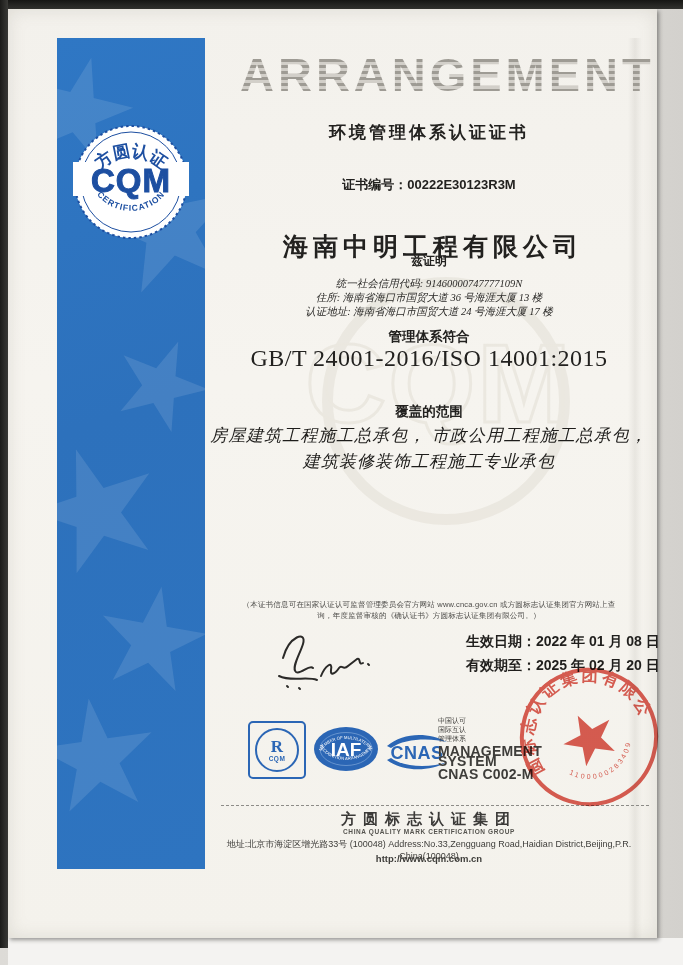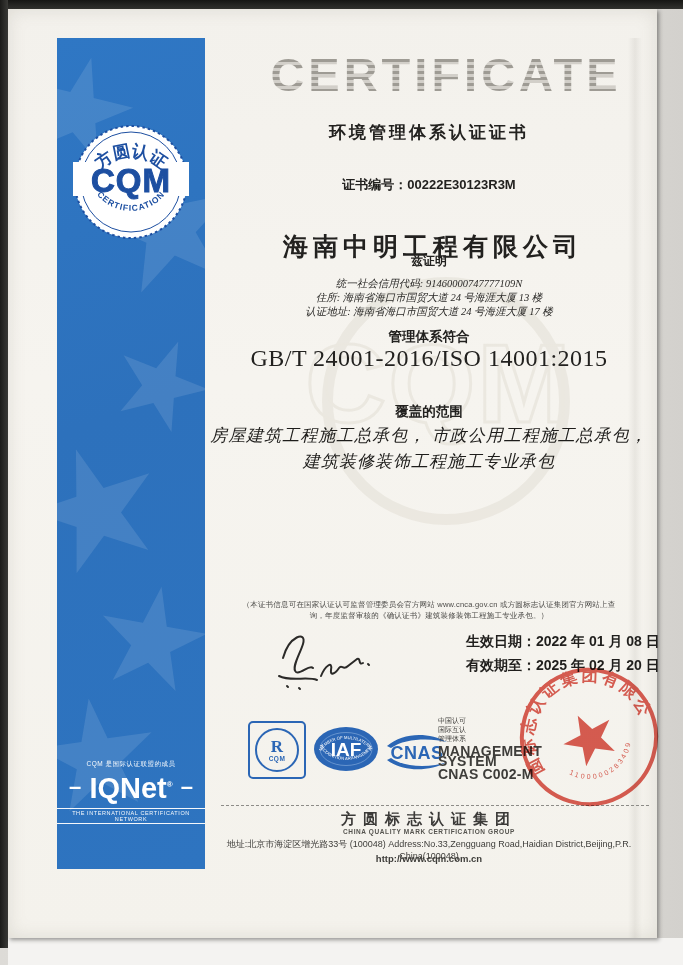--- a/index.html
+++ b/index.html
@@ -90,21 +90,21 @@
 </head>
 <body>
 
 <div class="edge-top"></div>
 <div class="edge-left"></div>
 <div class="below-paper"></div>
 
 <div class="paper">
   <div class="crease"></div>
 
-  <div class="certificate-wm">CERTIFICATE</div>
+  <div class="certificate-wm">ARRANGEMENT</div>
 
   <div class="center-wm">
     <div class="ring"></div>
     <div class="big">CQM</div>
   </div>
 
   <div class="sidebar">
     <div class="star" style="left:-34px;top:18px;width:110px;height:110px;transform:rotate(14deg);"></div>
     <div class="star" style="left:42px;top:120px;width:140px;height:140px;transform:rotate(-12deg);"></div>
     <div class="star" style="left:56px;top:300px;width:95px;height:95px;transform:rotate(22deg);"></div>
@@ -123,43 +123,38 @@
       </defs>
       <text font-size="17" font-weight="bold" fill="#1d4fa1" font-family="Liberation Sans,sans-serif">
         <textPath href="#cqmTopArc" startOffset="50%" text-anchor="middle">方圆认证</textPath>
       </text>
       <text x="60" y="70" text-anchor="middle" font-size="33" font-weight="bold" fill="#1d4fa1" style="letter-spacing:1px" stroke="#1d4fa1" stroke-width="1" font-family="Liberation Sans,sans-serif">CQM</text>
       <text font-size="8.5" font-weight="bold" fill="#1d4fa1" font-family="Liberation Sans,sans-serif" style="letter-spacing:1px">
         <textPath href="#cqmBotArc" startOffset="50%" text-anchor="middle">CERTIFICATION</textPath>
       </text>
     </svg>
 
-    <div class="iqnet">
-      <div class="iqnet-member">CQM 是国际认证联盟的成员</div>
-      <div class="iqnet-name"><span class="dash">–</span> <span>IQNet</span><sup>®</sup> <span class="dash">–</span></div>
-      <div class="iqnet-tagline">THE INTERNATIONAL CERTIFICATION NETWORK</div>
-    </div>
 
   </div>
 
   <div class="content">
     <div class="cert-title">环境管理体系认证证书</div>
     <div class="cert-no">证书编号：00222E30123R3M</div>
     <div class="certify">兹证明</div>
     <div class="company">海南中明工程有限公司</div>
     <div class="detail d1">统一社会信用代码: 91460000747777109N</div>
-    <div class="detail d2">住所: 海南省海口市国贸大道 24 号海涯大厦 13 楼</div>
+    <div class="detail d2">住所: 海南省海口市国贸大道 36 号海涯大厦 13 楼</div>
     <div class="detail d3">认证地址: 海南省海口市国贸大道 24 号海涯大厦 17 楼</div>
     <div class="conform">管理体系符合</div>
     <div class="standard">GB/T 24001-2016/ISO 14001:2015</div>
     <div class="scope-title">覆盖的范围</div>
     <div class="scope s1">房屋建筑工程施工总承包， 市政公用工程施工总承包，</div>
     <div class="scope s2">建筑装修装饰工程施工专业承包</div>
     <div class="disclaimer dc1">（本证书信息可在国家认证认可监督管理委员会官方网站 www.cnca.gov.cn 或方圆标志认证集团官方网站上查</div>
-    <div class="disclaimer dc2">询，年度监督审核的《确认证书》建筑装修装饰工程施工专业承包。）</div>
+    <div class="disclaimer dc2">询，年度监督审核的《确认证书》方圆标志认证集团有限公司。）</div>
 
     <div class="dates">
       <div>生效日期：2022 年 01 月 08 日</div>
       <div>有效期至：2025 年 02 月 20 日</div>
     </div>
 
     <svg class="signature" viewBox="0 0 110 80">
       <g fill="none" stroke="#2b2a28" stroke-width="2" stroke-linecap="round">
         <path d="M10 34 C 16 12, 34 6, 30 20 C 27 30, 18 44, 23 48 C 28 51, 36 40, 40 44"></path>
         <path d="M6 52 C 18 58, 34 52, 44 56"></path>

